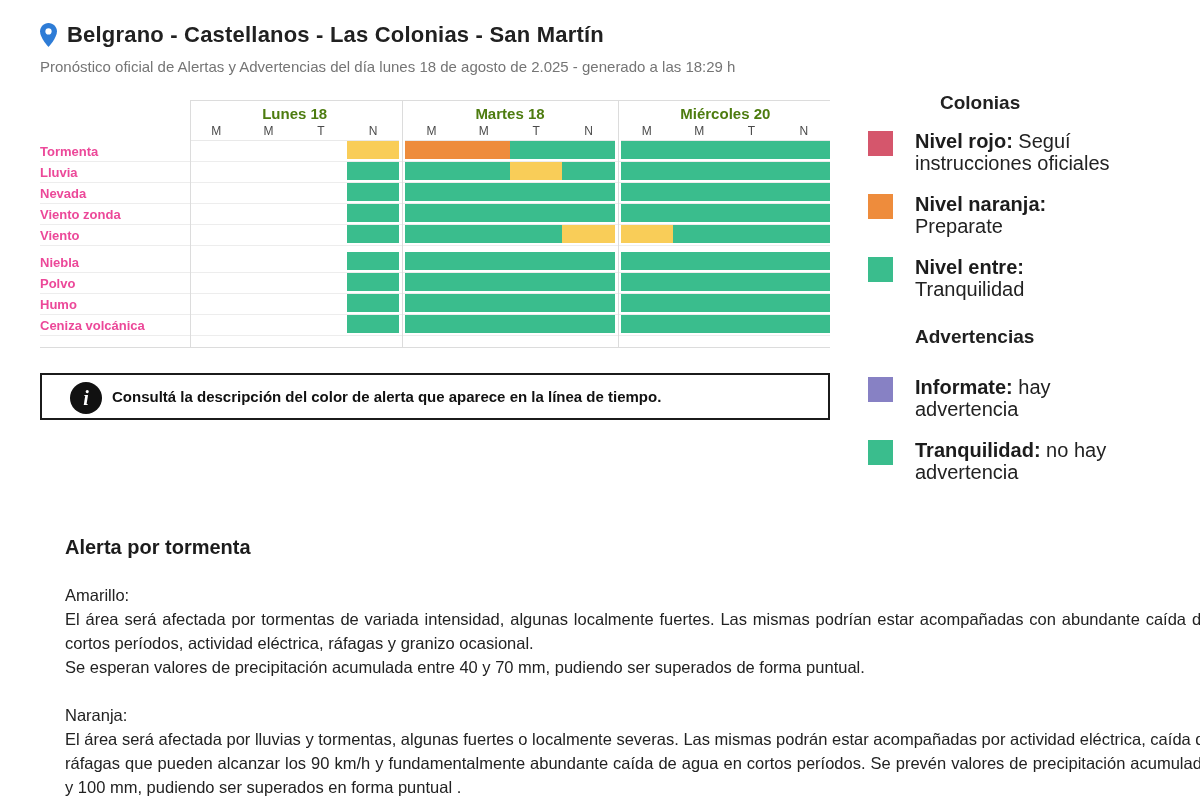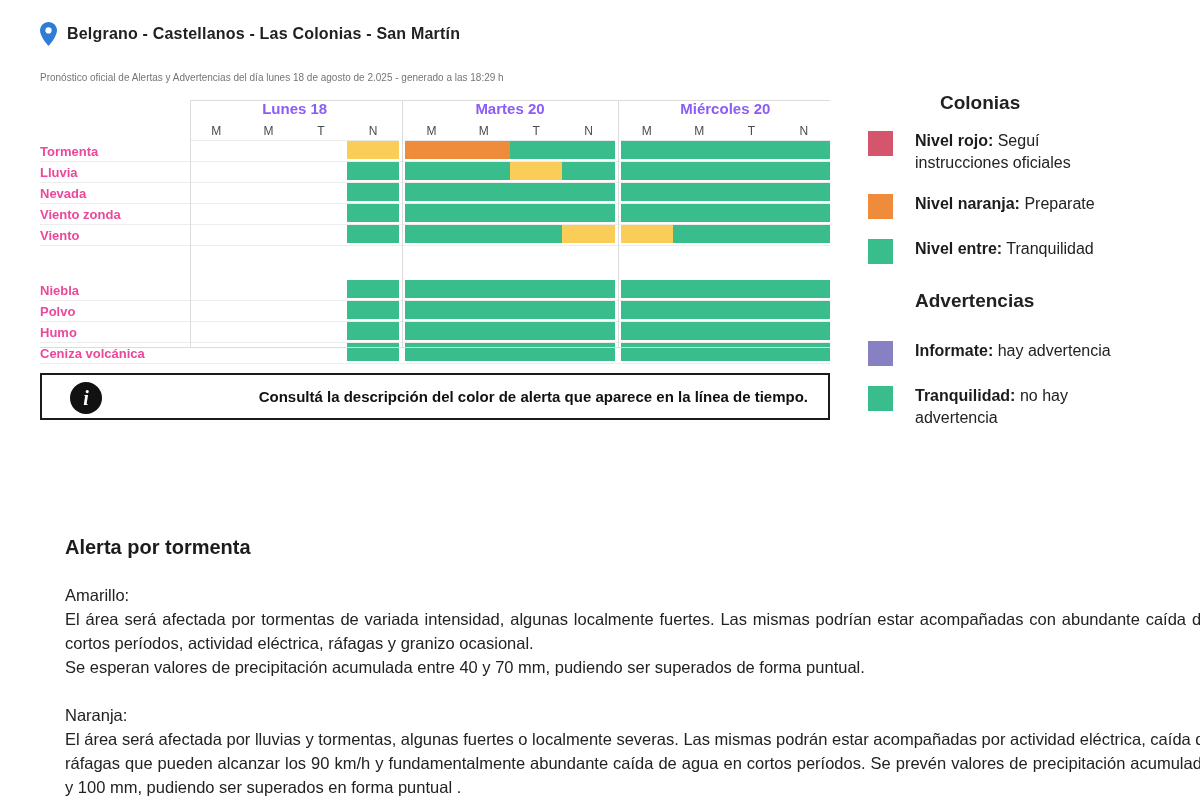--- a/index.html
+++ b/index.html
@@ -4,57 +4,57 @@
 <style>
   * { margin:0; padding:0; box-sizing:border-box; }
   html,body { background:#fff; }
   body { font-family:"Liberation Sans", sans-serif; color:#222; }
   .page { position:relative; width:1200px; height:802px; background:#fff; overflow:hidden; }
 
   
   .hdr { position:absolute; left:40px; top:22px; }
   .title-row { display:flex; align-items:center; gap:10px; }
   .pin { width:17px; height:24px; flex:0 0 auto; }
-  .main-title { font-size:16px; font-weight:bold; color:#212121; letter-spacing:.2px; }
-  .subtitle { margin-top:26px; font-size:10px; color:#757575; }
+  .main-title { font-size:22px; font-weight:bold; color:#212121; letter-spacing:.2px; }
+  .subtitle { margin-top:10px; font-size:15px; color:#757575; }
 
   
   .timeline { position:absolute; left:40px; top:100px; width:790px; height:248px; }
   .vline { position:absolute; top:0; bottom:0; width:1px; background:#dcdcdc; }
   .hline-top { position:absolute; left:150px; right:0; top:0; height:1px; background:#dcdcdc; }
   .hline-bot { position:absolute; left:0; right:0; bottom:0; height:1px; background:#dcdcdc; }
   .t-header { display:flex; }
   .t-spacer { width:150px; flex:0 0 auto; }
   .t-group { flex:1 1 0; min-width:0; }
   .t-group + .t-group, .t-row .t-group + .t-group { margin-left:6px; }
   .t-row .t-label + .t-group { margin-left:0; }
-  .t-day-name { text-align:center; font-size:15px; font-weight:bold; color:#8b5cf6; height:24px; }
+  .t-day-name { text-align:center; font-size:15px; font-weight:bold; color:#4d7c0f; padding-top:5px; height:24px; }
   .t-letters { display:flex; height:17px; border-bottom:1px solid #e9e9e9; }
   .t-letter { flex:1 1 0; text-align:center; font-size:12px; color:#4a4a4a; }
   .t-body { margin-top:0; }
   .t-rowgroup { }
-  .t-rowgroup + .t-rowgroup { margin-top:34px; }
+  .t-rowgroup + .t-rowgroup { margin-top:6px; }
   .t-row { display:flex; height:21px; border-bottom:1px solid #ededed; }
   .t-label { width:150px; flex:0 0 auto; font-size:13px; font-weight:bold; color:#ec4899; padding-top:3px; }
   .t-row .t-group { display:flex; }
   .t-cell { flex:1 1 0; height:18px; margin-top:0; }
 
   
   .legend { position:absolute; left:868px; top:92px; width:320px; }
   .legend-h { font-size:19px; font-weight:bold; color:#212121; margin:0 0 16px 72px; }
   .legend-h2 { font-size:19px; font-weight:bold; color:#212121; margin:26px 0 28px 47px; }
   .legend-item { display:flex; margin-bottom:19px; }
   .swatch { width:25px; height:25px; flex:0 0 auto; margin-right:22px; margin-top:1px; }
-  .legend-txt { font-size:16px; line-height:22px; color:#222; width:205px; }
+  .legend-txt { font-size:20px; line-height:22px; color:#222; width:205px; }
   .legend-txt b { color:#1c1c1c; }
 
   
   .info-box { position:absolute; left:40px; top:373px; width:790px; height:47px; border:2px solid #1b1b1b; display:flex; align-items:center; }
   .info-circle { position:absolute; left:28px; top:7px; width:32px; height:32px; border-radius:50%; background:#111; color:#fff; display:flex; align-items:center; justify-content:center; font-family:"Liberation Serif", serif; font-style:italic; font-weight:bold; font-size:20px; }
-  .info-text { flex:1; text-align:right; padding-left:70px; padding-right:20px; font-size:15px; font-weight:bold; color:#111; }
+  .info-text { flex:1; text-align:left; padding-left:70px; padding-right:20px; font-size:15px; font-weight:bold; color:#111; }
 
   
   .alert-sec { position:absolute; left:65px; top:536px; width:1212px; }
   .alert-title { font-size:20px; font-weight:bold; color:#1c1c1c; margin-bottom:24px; }
   .alert-block + .alert-block { margin-top:24px; }
   .p-head { font-size:16.5px; line-height:24px; color:#222; }
   .p-body { font-size:16.5px; line-height:24px; color:#222; text-align:justify; }
 </style>
 </head>
 <body>
@@ -82,21 +82,21 @@
         <div class="t-group">
           <div class="t-day-name">Lunes 18</div>
           <div class="t-letters">
             <div class="t-letter">M</div>
             <div class="t-letter">M</div>
             <div class="t-letter">T</div>
             <div class="t-letter">N</div>
           </div>
         </div>
         <div class="t-group">
-          <div class="t-day-name">Martes 20</div>
+          <div class="t-day-name">Martes 18</div>
           <div class="t-letters">
             <div class="t-letter">M</div>
             <div class="t-letter">M</div>
             <div class="t-letter">T</div>
             <div class="t-letter">N</div>
           </div>
         </div>
         <div class="t-group">
           <div class="t-day-name">Miércoles 20</div>
           <div class="t-letters">

